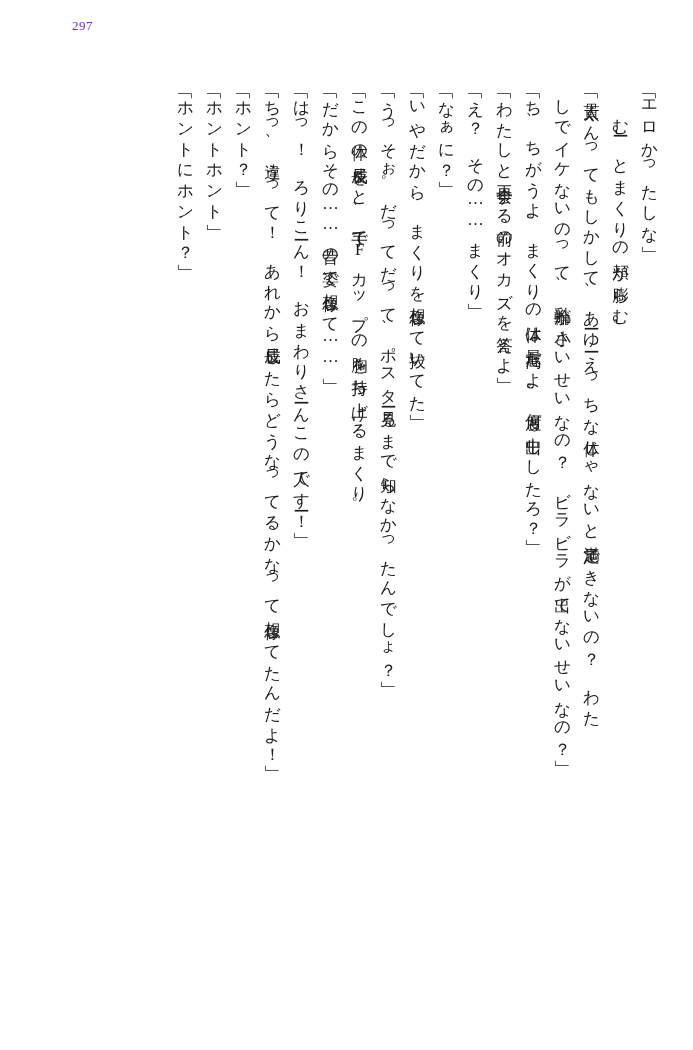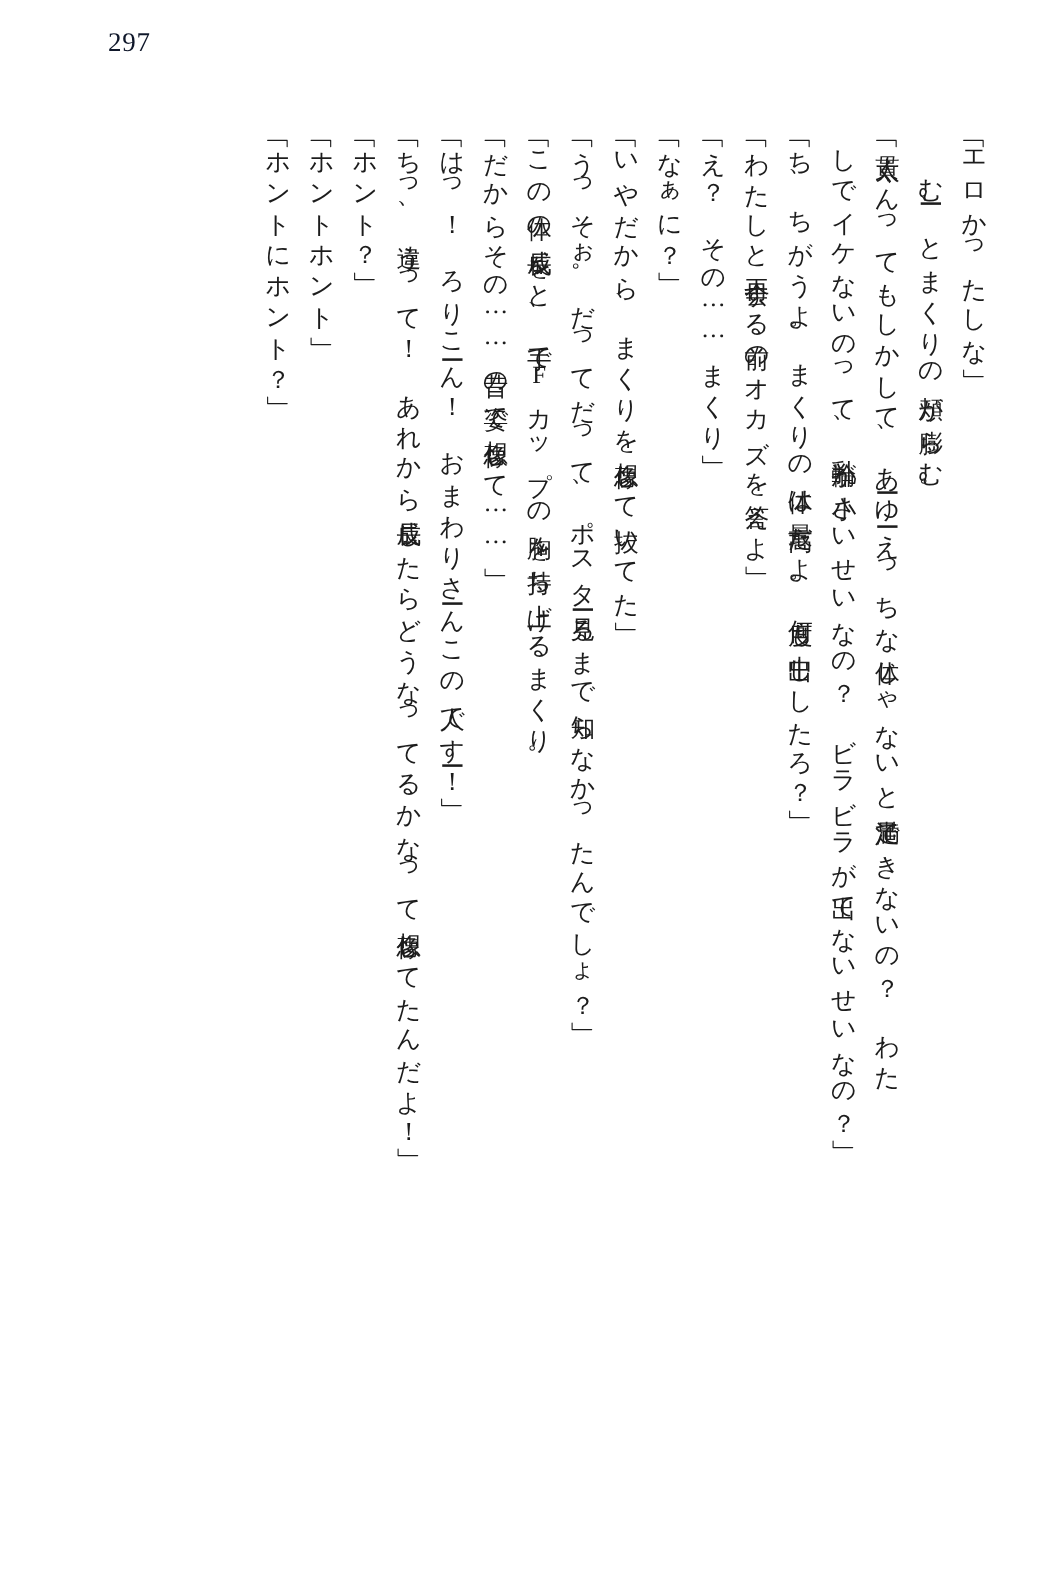--- a/index.html
+++ b/index.html
@@ -18,23 +18,23 @@
   .page {
     position: relative;
     width: 693px;
     height: 1050px;
     box-sizing: border-box;
   }
   .page-number {
     position: absolute;
     top: 18px;
     left: 72px;
-    font-size: 18px;
+    font-size: 13px;
     letter-spacing: 0.5px;
-    color: #0f172a;
+    color: #6d28d9;
     font-family: "Liberation Serif", "DejaVu Serif", serif;
   }
   .text-block {
     position: absolute;
     top: 88px;
     left: 40px;
     right: 36px;
     height: 930px;
     display: flex;
     flex-direction: row-reverse;

